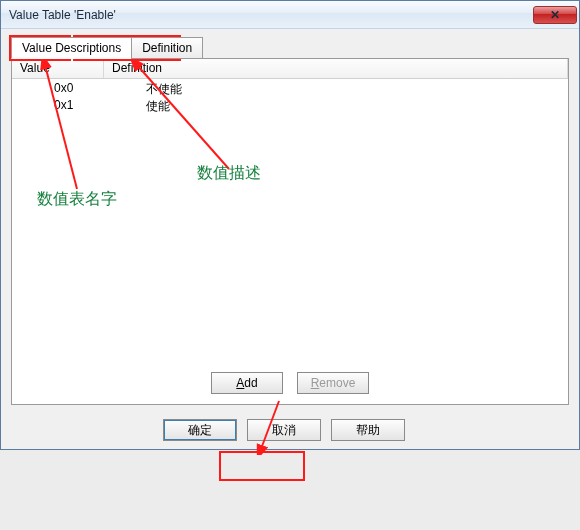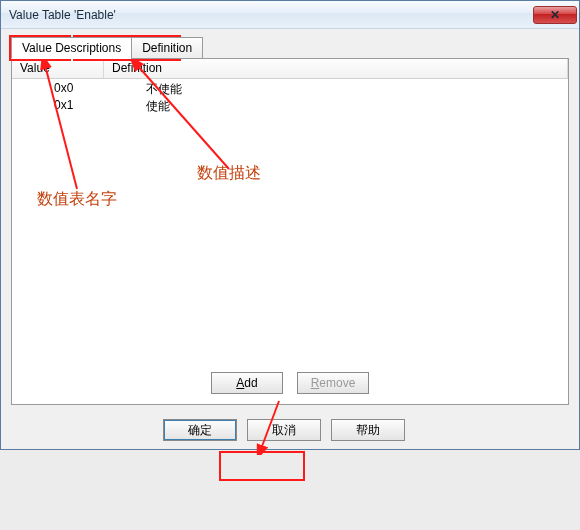--- a/index.html
+++ b/index.html
@@ -34,21 +34,21 @@
 .panel-buttons { position: absolute; bottom: 10px; left: 0; right: 0; display: flex; justify-content: center; gap: 14px; }
 .btn { height: 22px; min-width: 72px; padding: 0 10px; border: 1px solid #8a8a8a; background: linear-gradient(#fdfdfd,#e4e4e4); cursor: pointer; }
 .btn u { text-decoration: underline; }
 .btn:disabled { color: #9a9a9a; cursor: default; }
 
 .footer { position: absolute; left: 0; right: 0; bottom: 8px; display: flex; justify-content: center; gap: 10px; padding-right: 12px; }
 .fbtn { height: 22px; width: 74px; border: 1px solid #8a8a8a; background: linear-gradient(#fdfdfd,#e4e4e4); cursor: pointer; }
 .fbtn.default { box-shadow: 0 0 0 1px #3c7fb1 inset; }
 
 .redbox { position: absolute; border: 2px solid #ff1a1a; pointer-events: none; }
-.anno { position: absolute; color: #c2410c; font-size: 16px; font-family: Liberation Mono, monospace; pointer-events: none; }
+.anno { position: absolute; color: #15803d; font-size: 16px; font-family: Liberation Mono, monospace; pointer-events: none; }
 svg.arrow { position: absolute; pointer-events: none; }
 .watermark { position: absolute; right: 6px; bottom: 6px; color: #bbb; font-size: 12px; pointer-events: none; }
 </style>
 </head>
 <body>
 
 <div class="window">
 
   <div class="titlebar">
     <span>Value Table 'Enable'</span>

